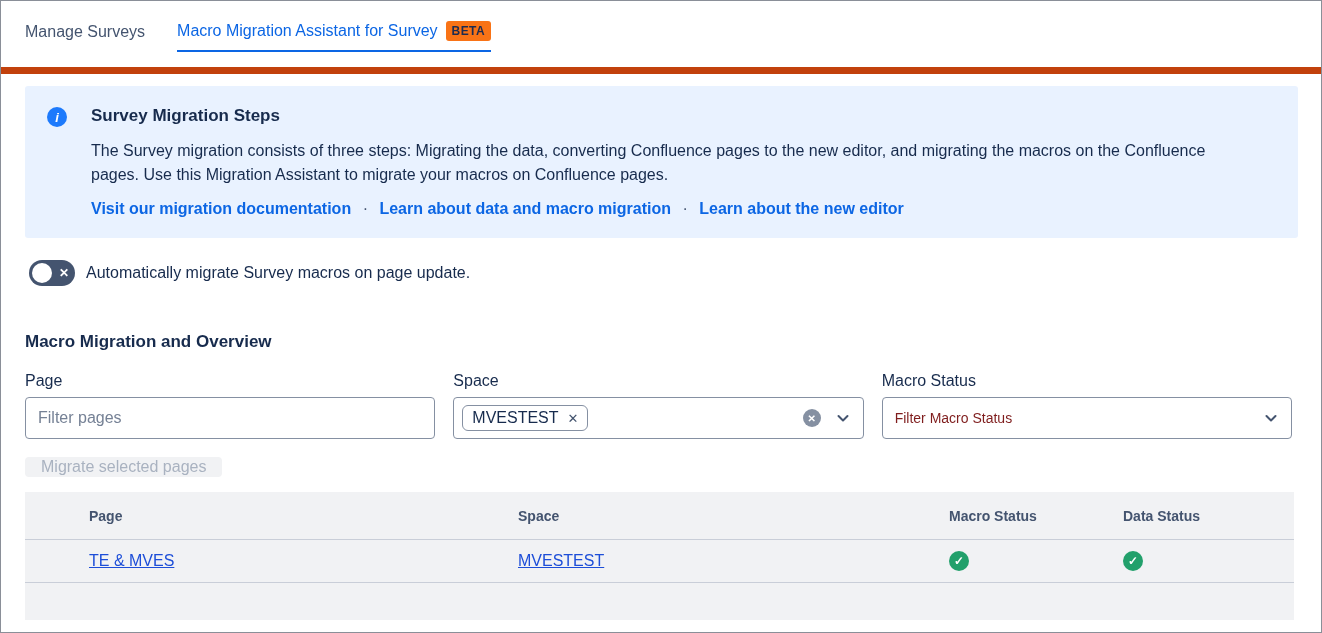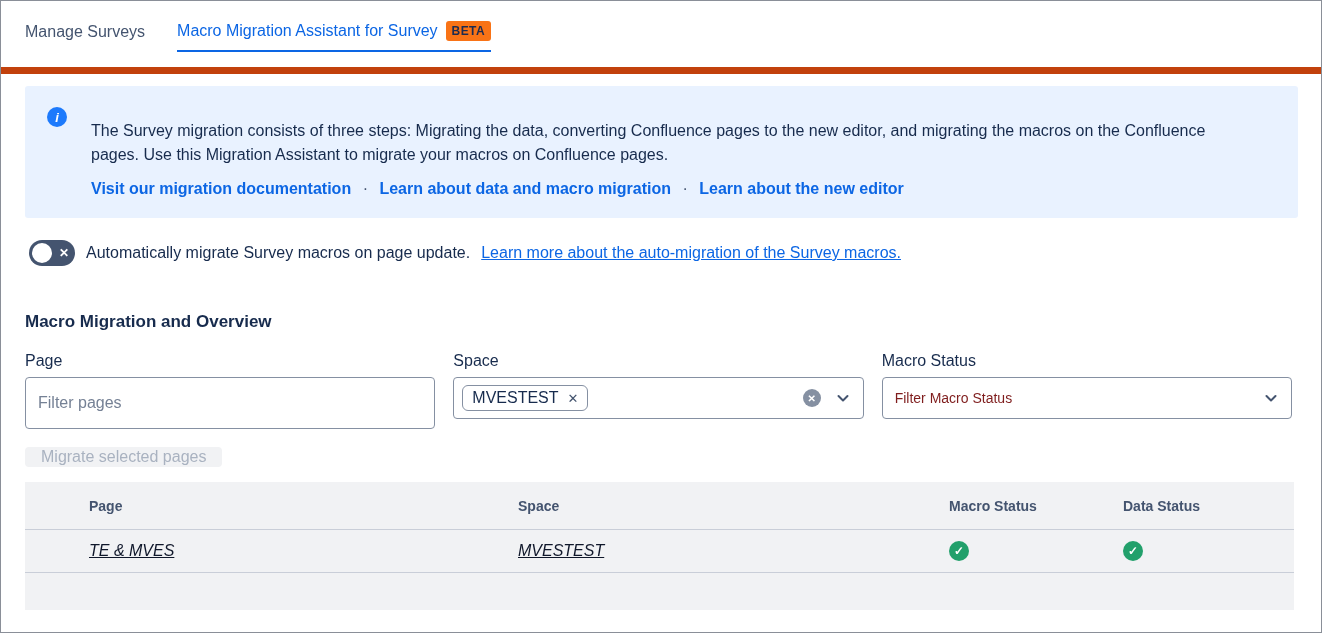--- a/index.html
+++ b/index.html
@@ -79,21 +79,21 @@
   .section-title {
     margin: 46px 24px 0 24px;
     font-size: 17px; font-weight: 700; color: #172B4D;
   }
 
   
   .filters { display: flex; gap: 18px; margin: 20px 29px 0 24px; }
   .filter { flex: 1; }
   .filter-label { display: block; font-size: 16px; color: #172B4D; margin-bottom: 7px; }
   .text-input {
-    width: 100%; height: 52px;
+    width: 100%; height: 42px;
     border: 1px solid #8590A2; border-radius: 4px;
     padding: 16px 12px; font-size: 16px; color: #172B4D;
     font-family: "Liberation Sans", sans-serif;
     background: #fff; outline: none;
   }
   .text-input::placeholder { color: #758195; }
   .select-box {
     width: 100%; height: 42px;
     border: 1px solid #8590A2; border-radius: 4px;
     background: #fff; cursor: pointer;
@@ -133,21 +133,21 @@
   .cell { flex: 0 0 auto; }
   .c-check { width: 64px; padding-left: 13px; }
   .c-page  { width: 429px; }
   .c-space { width: 431px; }
   .c-macro { width: 174px; }
   .c-data  { flex: 1 1 auto; }
   .checkbox {
     width: 16px; height: 16px; border-radius: 3px;
     background: #E7E9ED; cursor: pointer;
   }
-  .cell-link { color: #0f172a; font-size: 16px; text-decoration: underline; cursor: pointer; font-style: italic; }
+  .cell-link { color: #1d4ed8; font-size: 16px; text-decoration: underline; cursor: pointer; }
   .status-ok {
     width: 20px; height: 20px; border-radius: 50%;
     background: #22A06B; color: #fff;
     font-size: 12px; font-weight: 700;
     display: flex; align-items: center; justify-content: center;
   }
   .table-footer { height: 37px; }
 </style>
 </head>
 <body>
@@ -162,39 +162,39 @@
   <div class="tab active">
     <span>Macro Migration Assistant for Survey</span>
     <span class="beta-badge">BETA</span>
   </div>
 </div>
 
 
 <div class="banner">
   <div class="info-icon">i</div>
   <div>
+    <div class="banner-title">Survey Migration Steps</div>
     <div class="banner-body">The Survey migration consists of three steps: Migrating the data, converting Confluence pages to the new editor, and migrating the macros on the Confluence pages. Use this Migration Assistant to migrate your macros on Confluence pages.</div>
     <div class="banner-links">
       <a>Visit our migration documentation</a>
       <span class="dot-sep">·</span>
       <a>Learn about data and macro migration</a>
       <span class="dot-sep">·</span>
       <a>Learn about the new editor</a>
     </div>
   </div>
 </div>
 
 
 <div class="toggle-row">
   <div class="toggle">
     <span class="knob"></span>
     <span class="off-x">✕</span>
   </div>
   <span>Automatically migrate Survey macros on page update.</span>
-  <a class="toggle-link">Learn more about the auto-migration of the Survey macros.</a>
 </div>
 
 
 <div class="section-title">Macro Migration and Overview</div>
 
 
 <div class="filters">
   <div class="filter">
     <label class="filter-label">Page</label>
     <input class="text-input" type="text" placeholder="Filter pages" style="">

